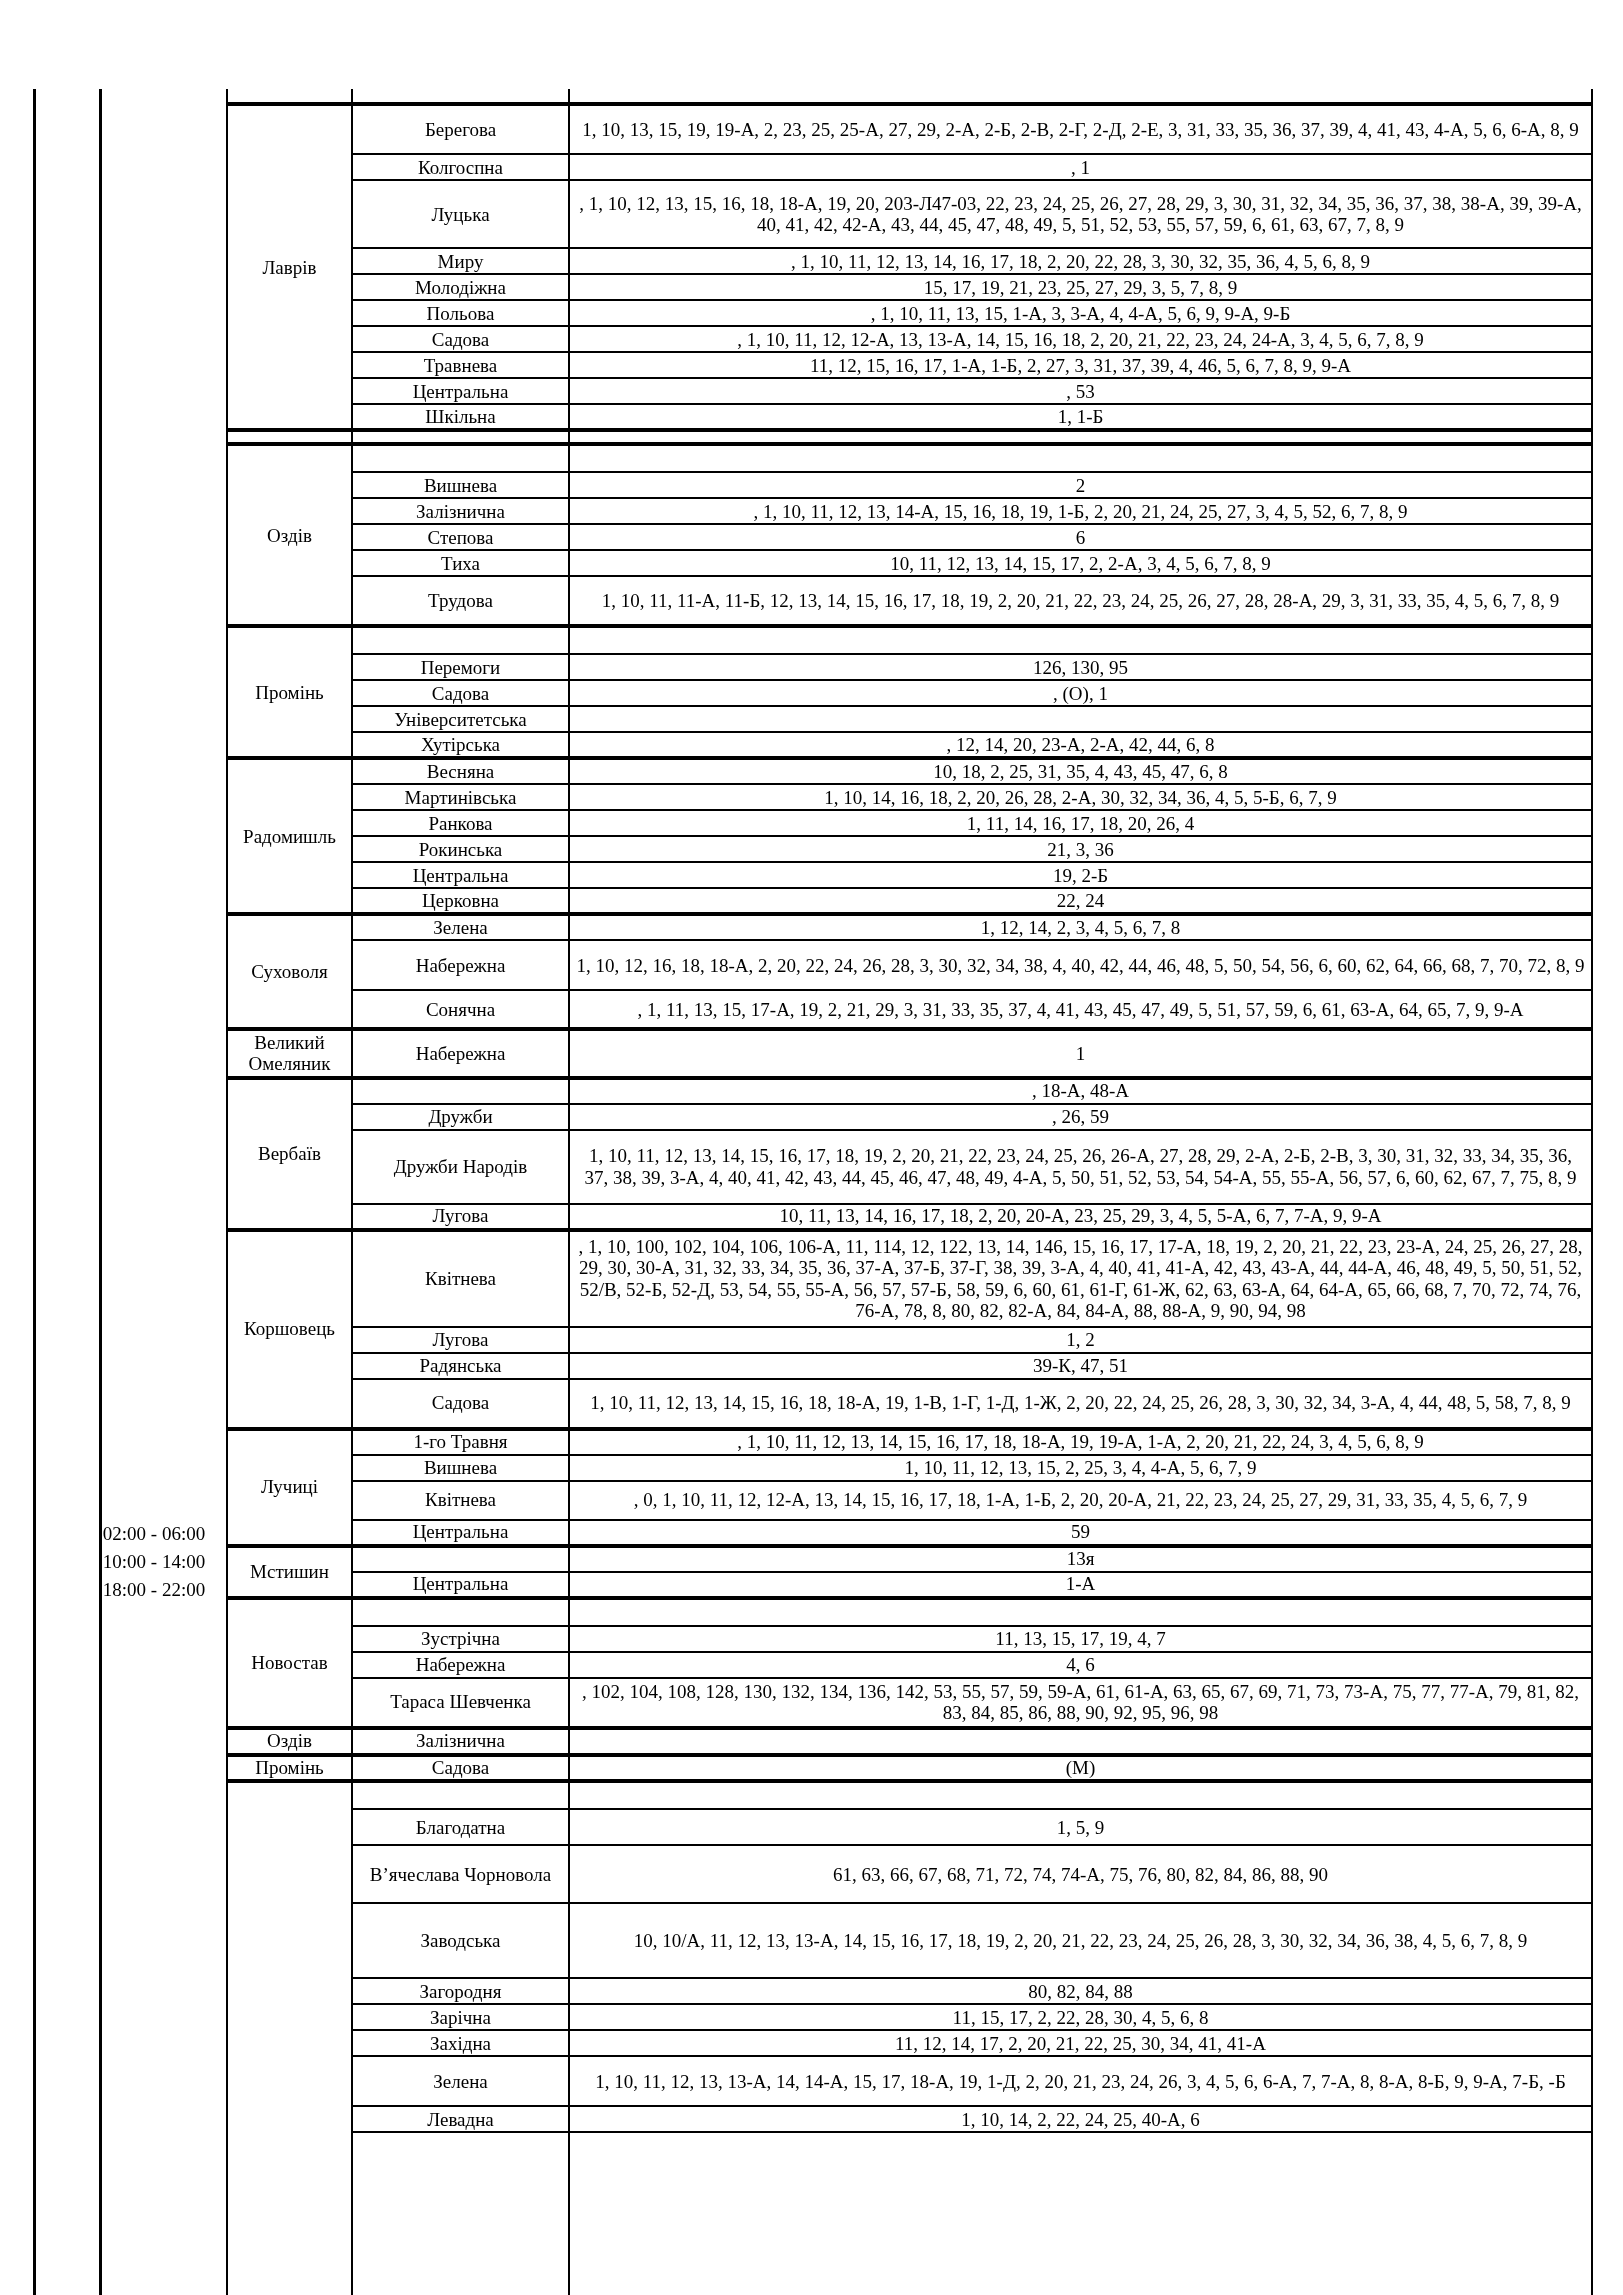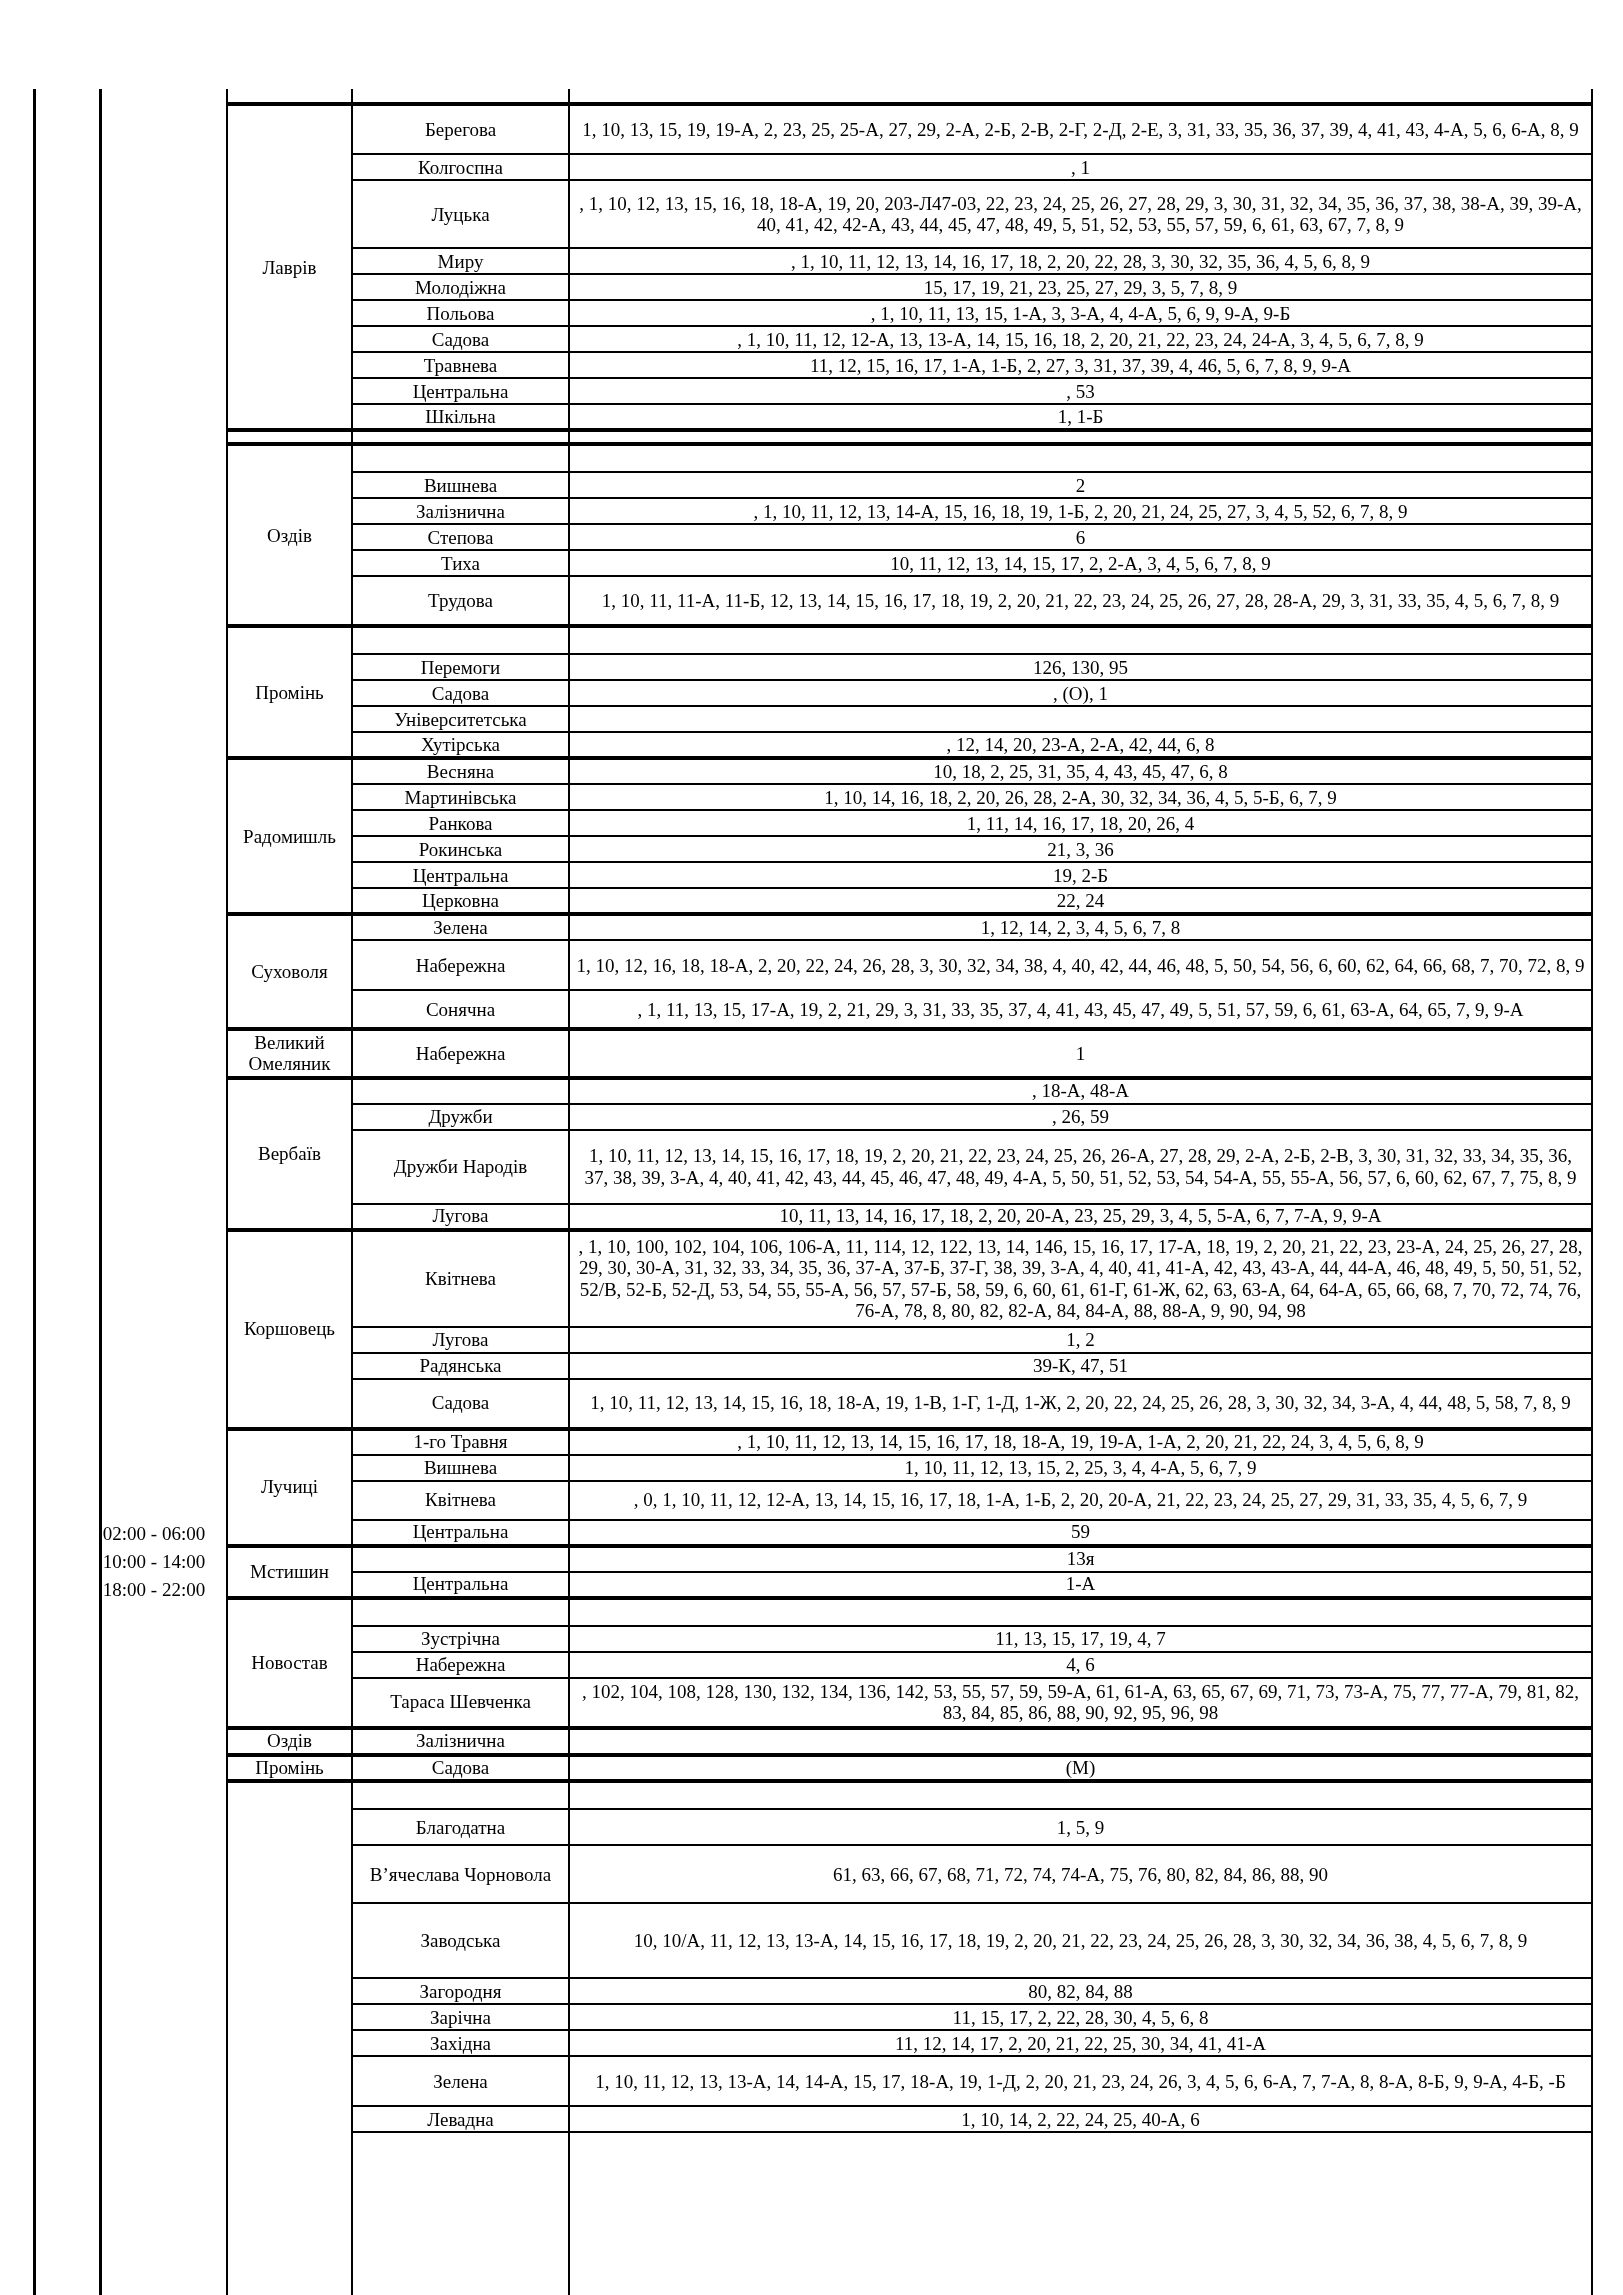--- a/index.html
+++ b/index.html
@@ -327,21 +327,21 @@
         <tr style="height: 26px;">
           <td>Зарічна</td>
           <td>11, 15, 17, 2, 22, 28, 30, 4, 5, 6, 8</td>
         </tr>
         <tr style="height: 26px;">
           <td>Західна</td>
           <td>11, 12, 14, 17, 2, 20, 21, 22, 25, 30, 34, 41, 41-А</td>
         </tr>
         <tr style="height: 50px;">
           <td>Зелена</td>
-          <td>1, 10, 11, 12, 13, 13-А, 14, 14-А, 15, 17, 18-А, 19, 1-Д, 2, 20, 21, 23, 24, 26, 3, 4, 5, 6, 6-А, 7, 7-А, 8, 8-А, 8-Б, 9, 9-А, 4-Б, -Б</td>
+          <td>1, 10, 11, 12, 13, 13-А, 14, 14-А, 15, 17, 18-А, 19, 1-Д, 2, 20, 21, 23, 24, 26, 3, 4, 5, 6, 6-А, 7, 7-А, 8, 8-А, 8-Б, 9, 9-А, 7-Б, -Б</td>
         </tr>
         <tr style="height: 26px;">
           <td>Левадна</td>
           <td>1, 10, 14, 2, 22, 24, 25, 40-А, 6</td>
         </tr>
         <tr class="cut-bottom" style="height: 201px;">
           <td></td>
           <td></td>
         </tr>
       </tbody>

